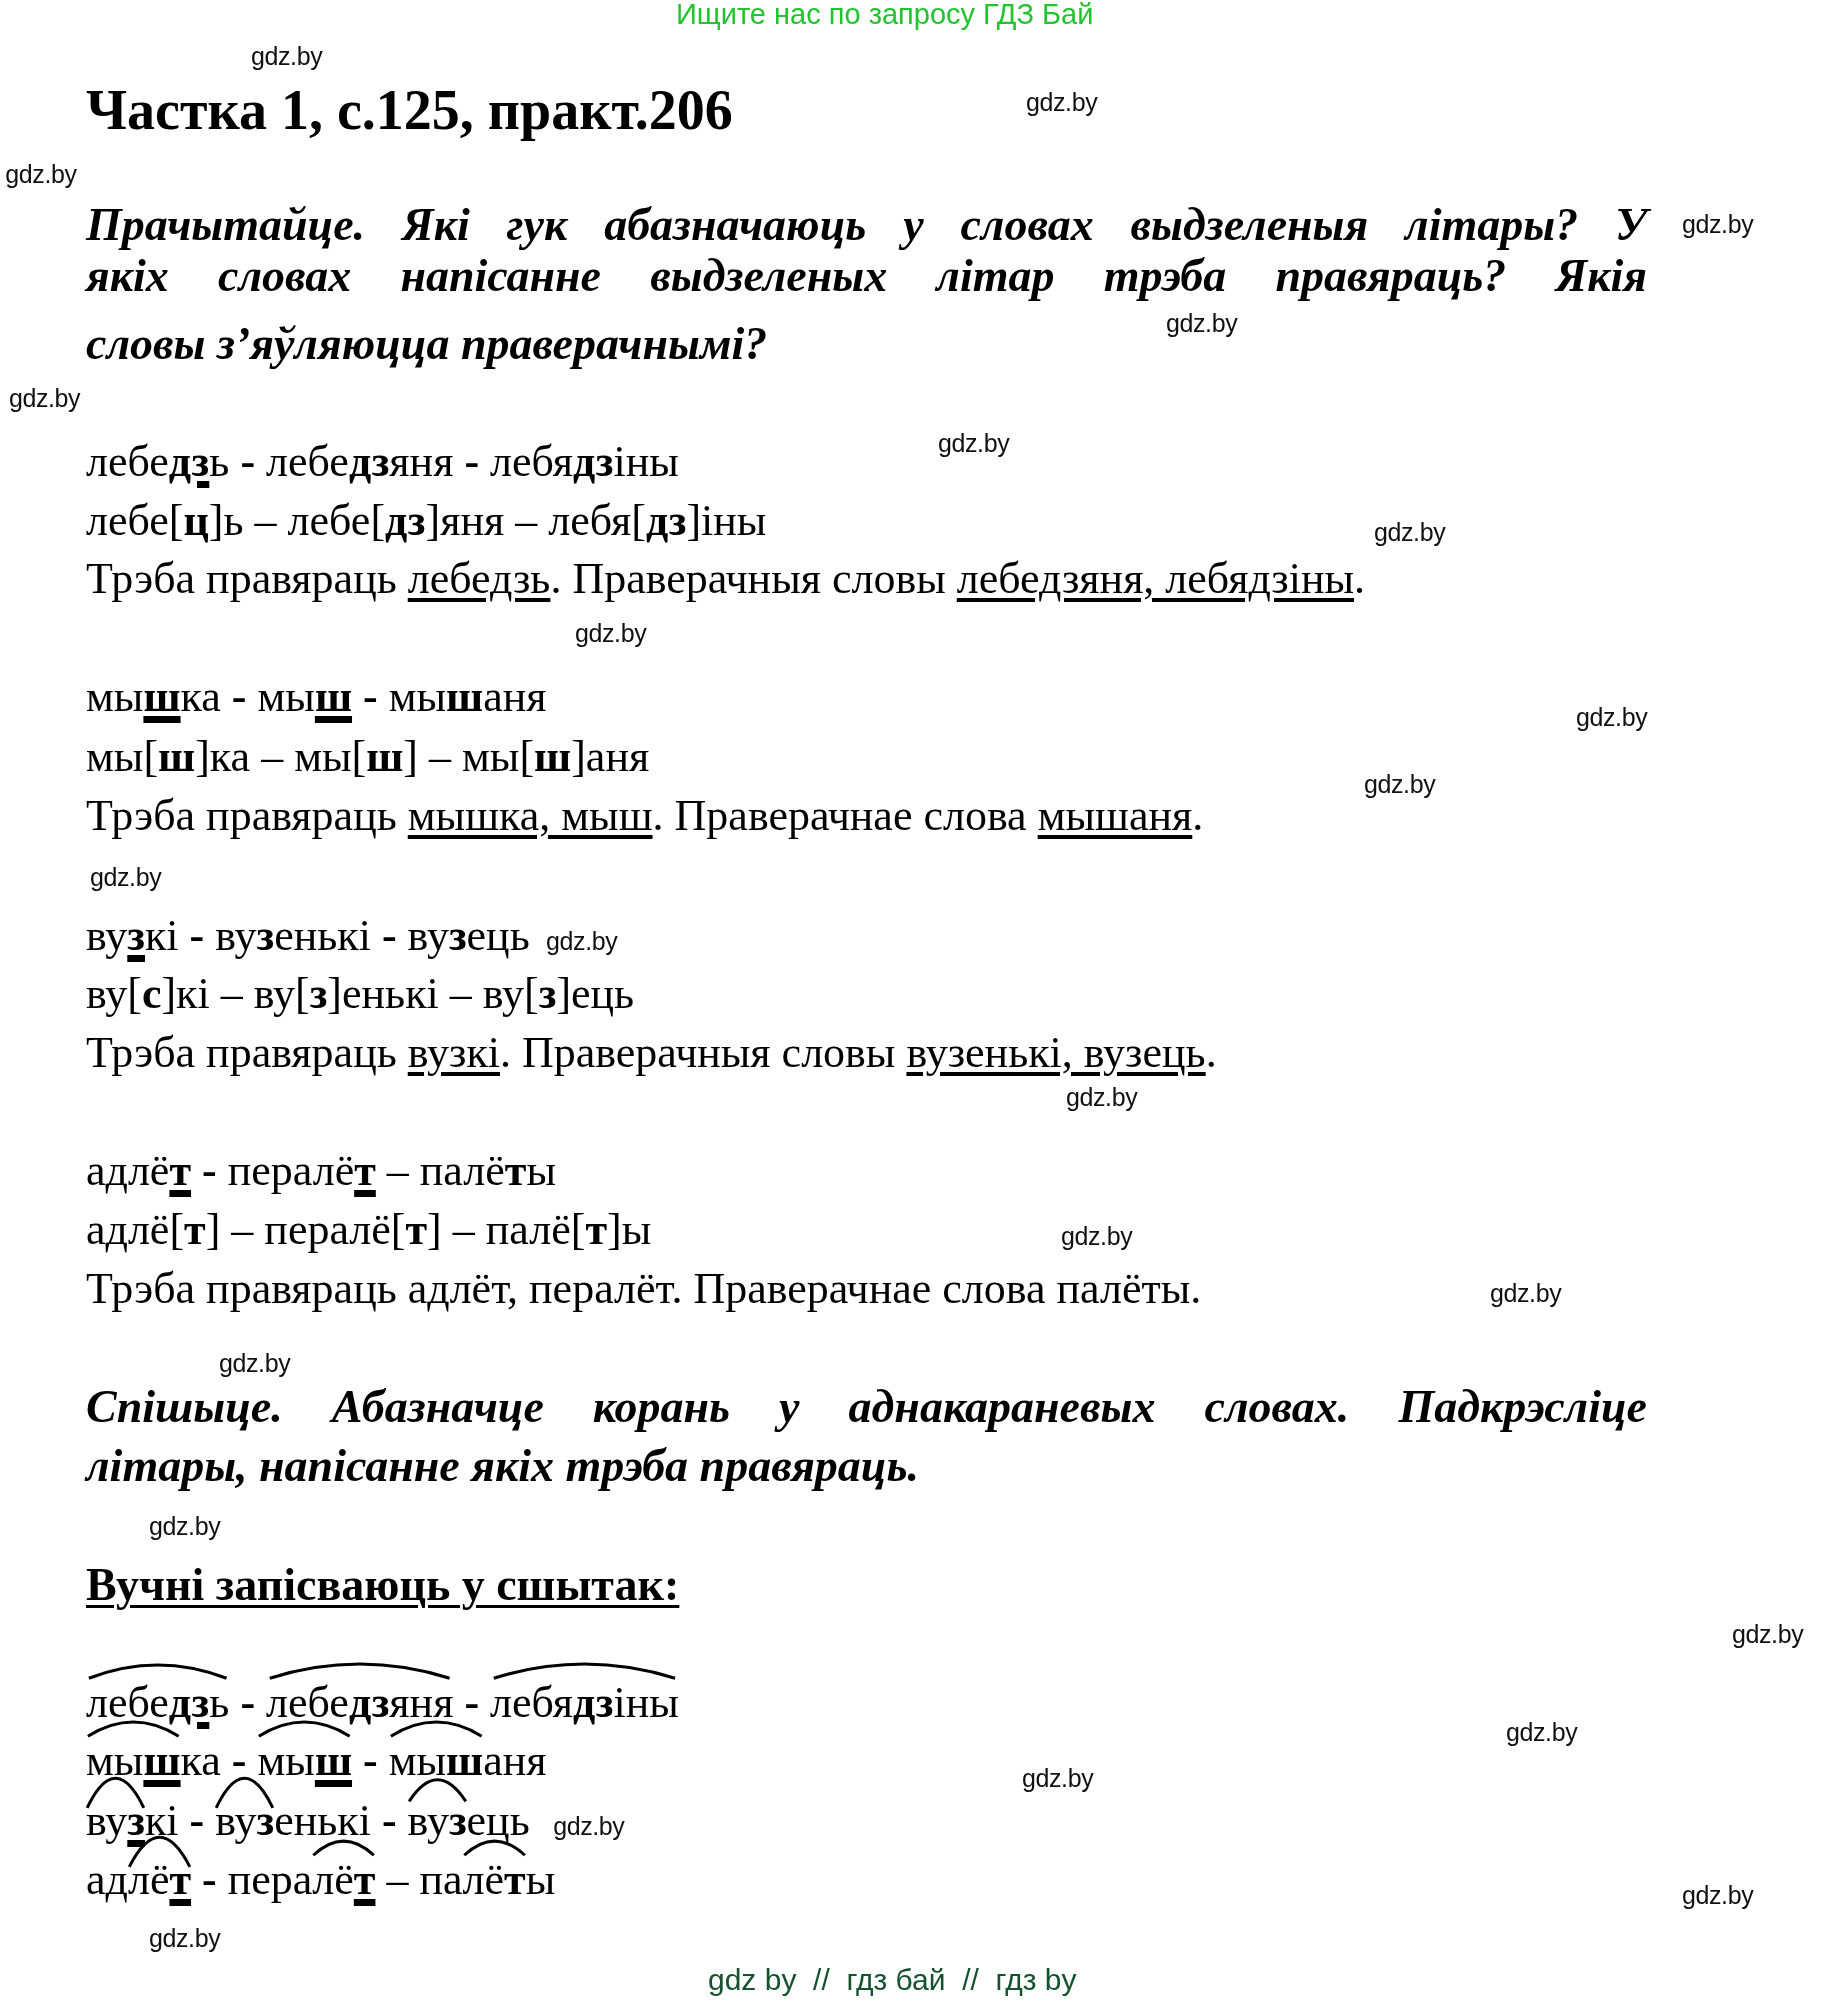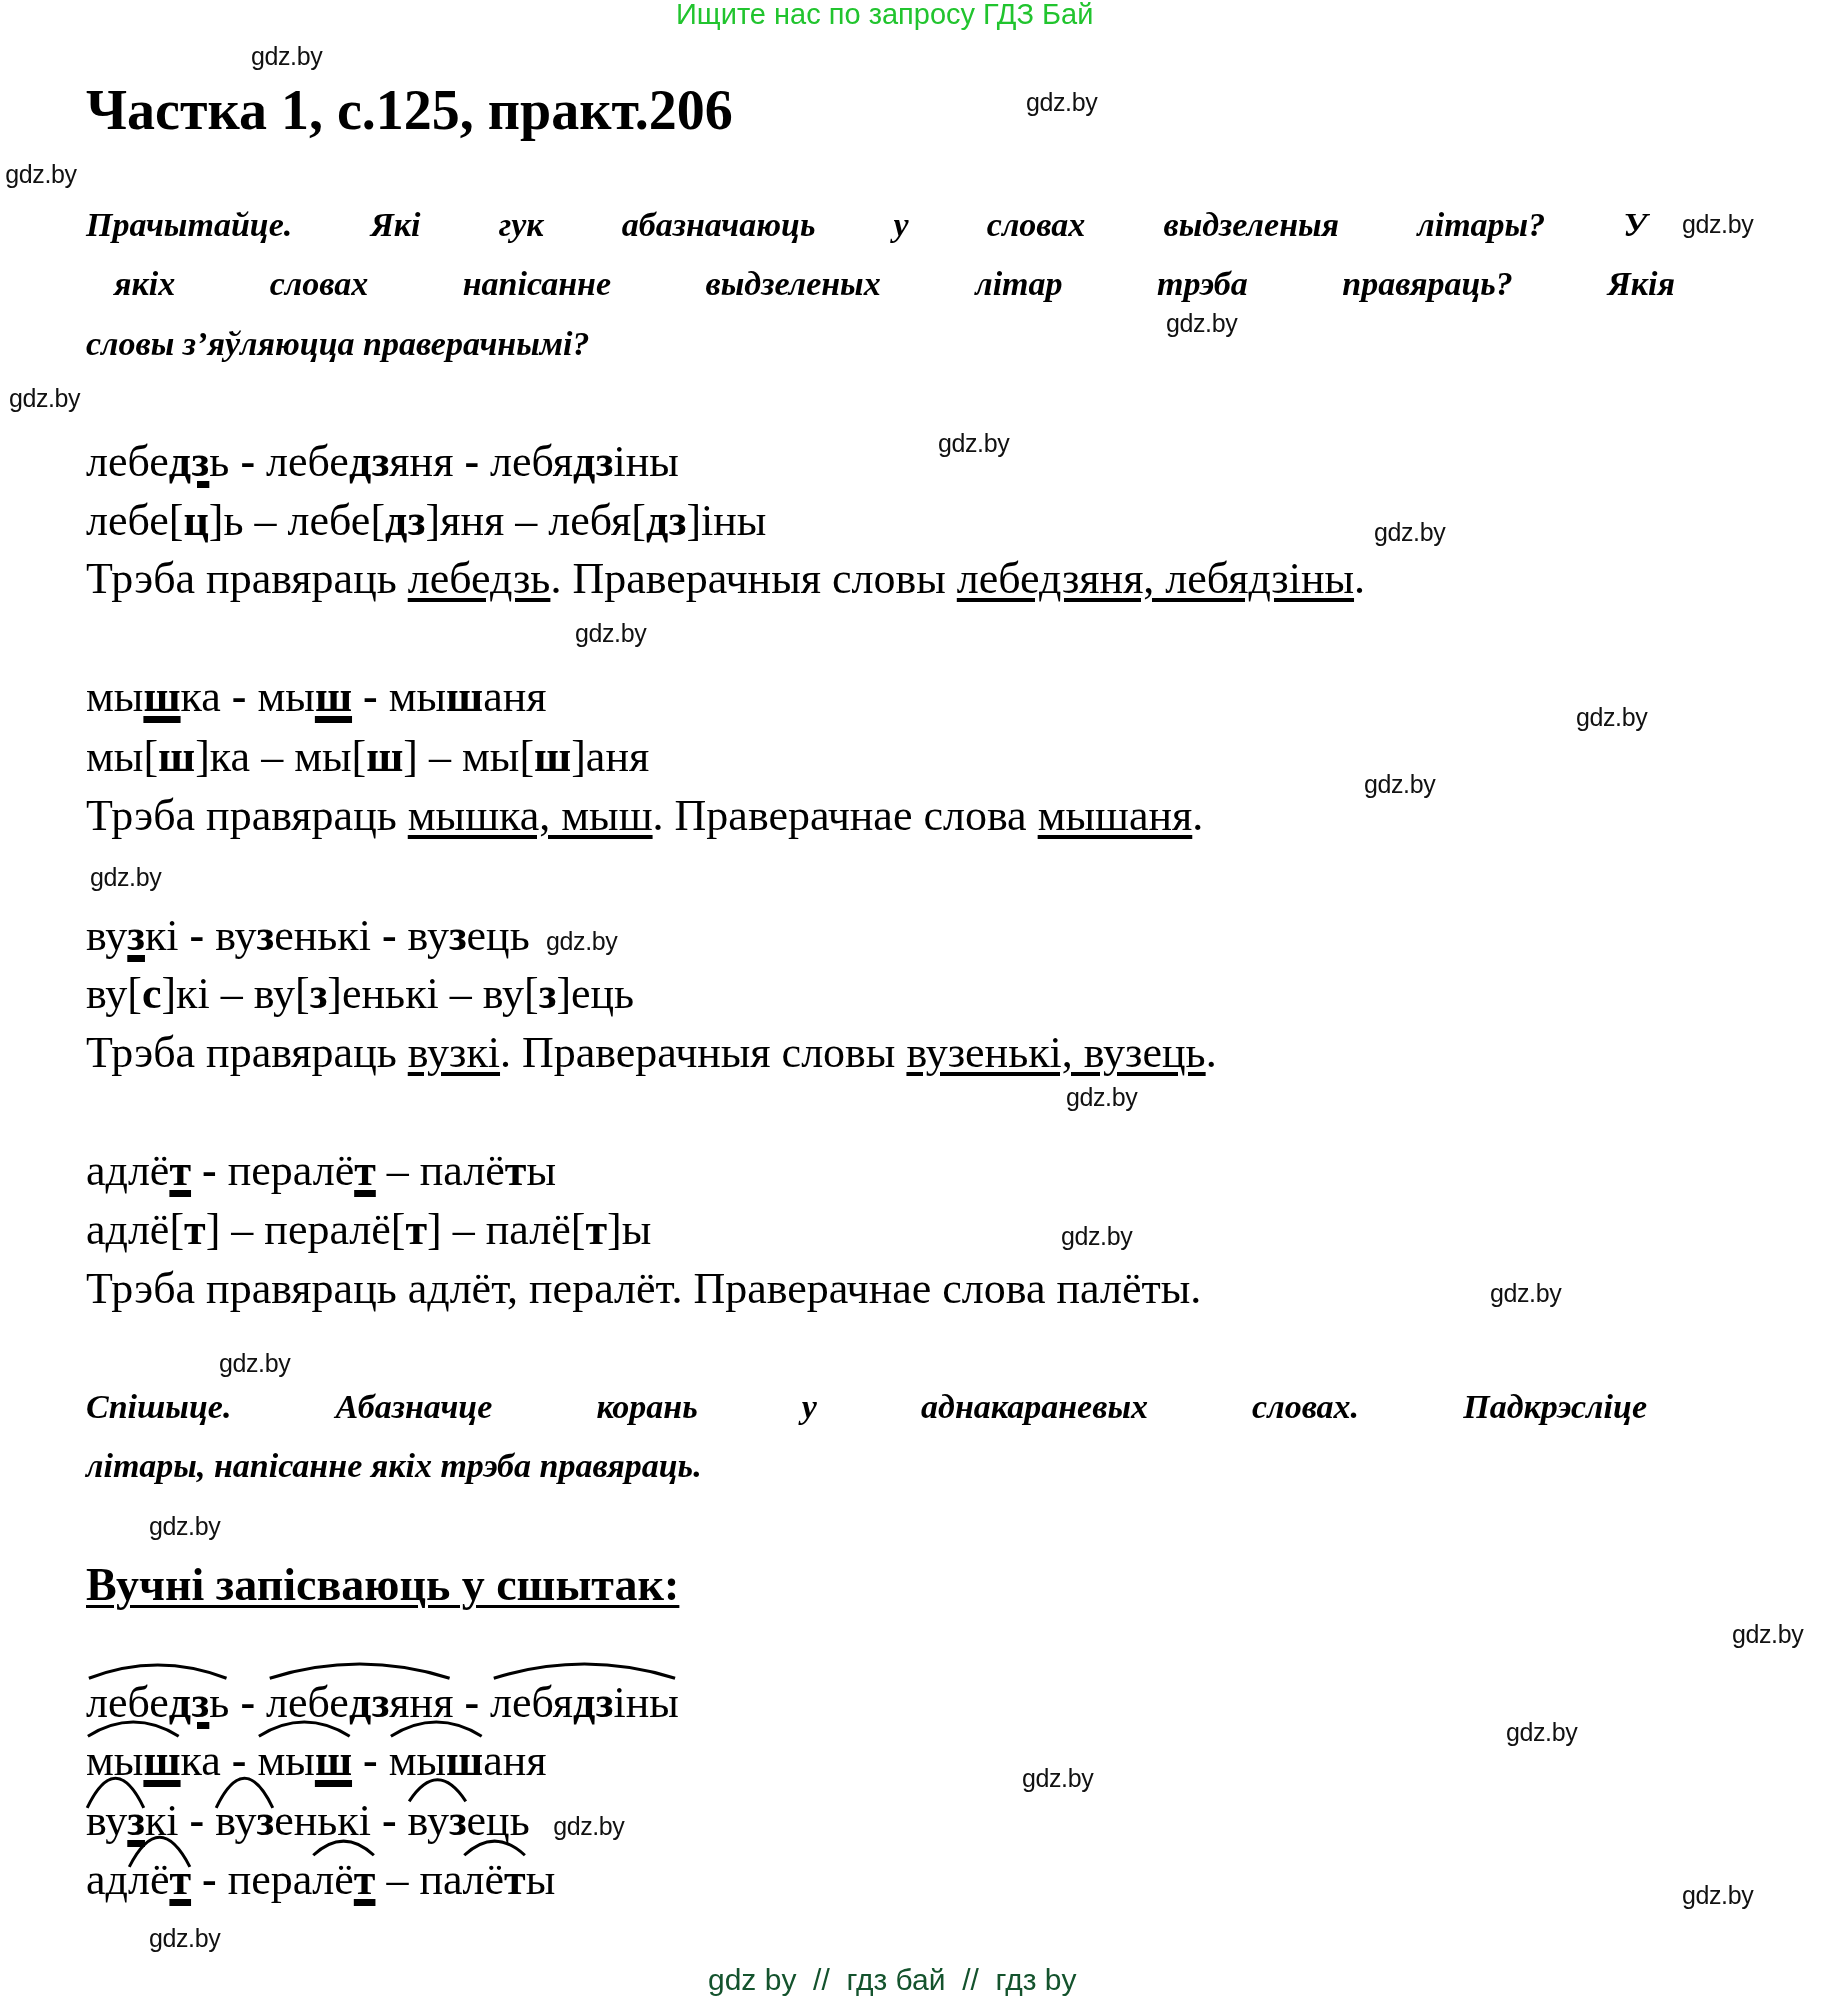--- a/index.html
+++ b/index.html
@@ -3,21 +3,21 @@
 <meta charset="utf-8">
 <style>
   html, body { margin:0; padding:0; background:#ffffff; }
   body { width:1837px; height:2014px; position:relative; overflow:hidden; }
   .abs { position:absolute; white-space:nowrap; }
   .serif { font-family:"Liberation Serif","DejaVu Serif",serif; color:#000; }
   .sans { font-family:"Liberation Sans","DejaVu Sans",sans-serif; }
   .promo { color:#21c42e; font-size:29px; }
   .wm { font-size:25px; color:#111; letter-spacing:-0.4px; }
   .title { font-size:56px; font-weight:bold; }
-  .task { font-size:34px; font-weight:bold; font-style:italic; width:1561px; text-align:justify; text-align-last:justify; line-height:59px; }
+  .task { font-size:46px; font-weight:bold; font-style:italic; width:1561px; text-align:justify; text-align-last:justify; line-height:59px; }
   .task.last { text-align-last:left; }
   .line { font-size:44px; line-height:53px; }
   .b { font-weight:bold; }
   .u { text-decoration:underline; text-decoration-thickness:3.5px; text-underline-offset:5.3px; }
   .uthick { text-decoration:underline; text-decoration-thickness:7px; text-underline-offset:5.3px; }
   .heading { font-size:46px; font-weight:bold; text-decoration:underline; text-decoration-thickness:2.7px; text-underline-offset:5.3px; }
   .footer { color:#14532d; font-size:30px; }
   .word { position:relative; display:inline-block; }
   .arc { position:absolute; left:0; top:-19.5px; width:100%; height:23px; overflow:visible; }
 </style>
@@ -45,21 +45,21 @@
 <div class="abs sans wm" style="left:149px;top:1512px;">gdz.by</div>
 <div class="abs sans wm" style="left:1732px;top:1620px;">gdz.by</div>
 <div class="abs sans wm" style="left:1506px;top:1718px;">gdz.by</div>
 <div class="abs sans wm" style="left:1022px;top:1764px;">gdz.by</div>
 <div class="abs sans wm" style="left:1682px;top:1881px;">gdz.by</div>
 <div class="abs sans wm" style="left:149px;top:1924px;">gdz.by</div>
 
 <div class="abs serif title" style="left:86px;top:78px;">Частка 1, с.125, практ.206</div>
 
 <div class="abs serif task" style="left:86px;top:195px;">Прачытайце. Які гук абазначаюць у словах выдзеленыя літары? У</div>
-<div class="abs serif task" style="left:86px;top:254px;margin-left:28px;">якіх словах напісанне выдзеленых літар трэба правяраць? Якія</div>
+<div class="abs serif task" style="left:86px;top:246px;">якіх словах напісанне выдзеленых літар трэба правяраць? Якія</div>
 <div class="abs serif task last" style="left:86px;top:314px;font-style:italic;">словы з’яўляюцца праверачнымі?</div>
 
 <div class="abs serif line" style="left:86px;top:435px;">
   <span>лебе</span><span class="b uthick">дз</span><span>ь</span><span class="b"> - </span><span>лебе</span><span class="b">дз</span><span>яня</span><span class="b"> - </span><span>лебя</span><span class="b">дз</span><span>іны</span>
 </div>
 <div class="abs serif line" style="left:86px;top:494px;">
   <span>лебе[</span><span class="b">ц</span><span>]ь</span><span> – </span><span>лебе</span><span>[</span><span class="b">дз</span><span>]яня</span><span> – </span><span>лебя[</span><span class="b">дз</span><span>]іны</span>
 </div>
 <div class="abs serif line" style="left:86px;top:552px;">
   <span>Трэба правяраць </span><span class="u">лебедзь</span><span>. Праверачныя словы </span><span class="u">лебедзяня, лебядзіны</span><span>.</span>

